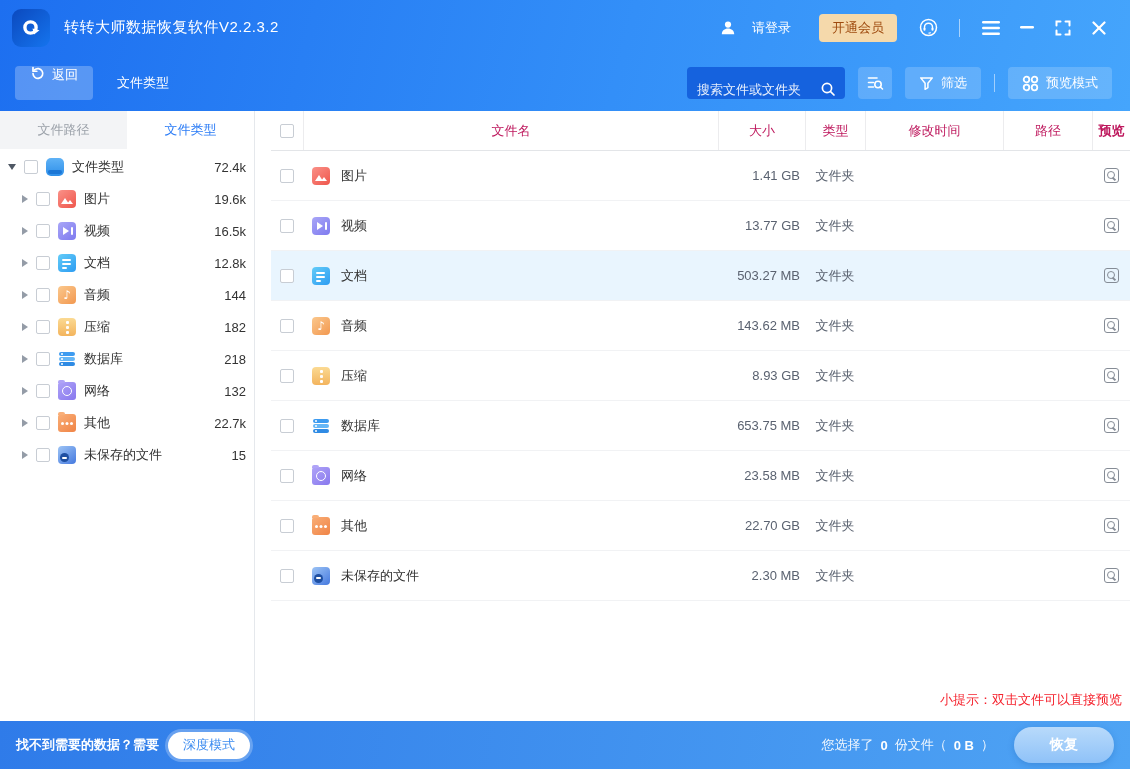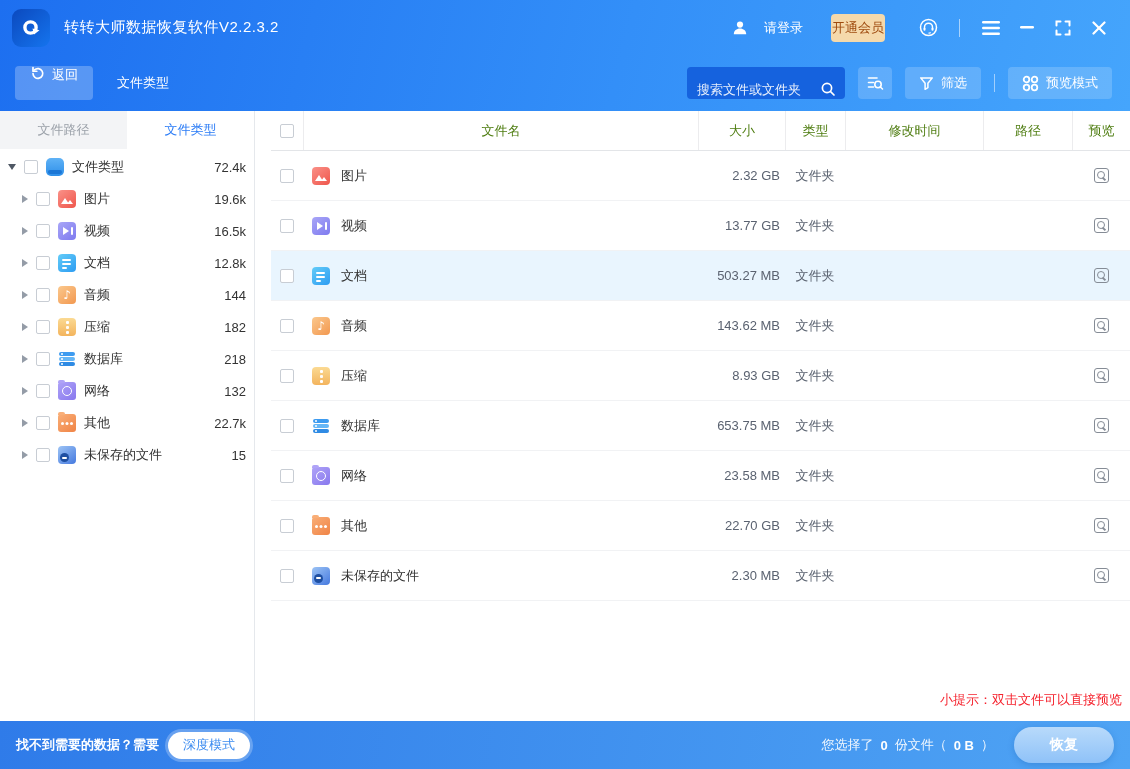--- a/index.html
+++ b/index.html
@@ -7,21 +7,21 @@
   body { font-family:"Liberation Sans","DejaVu Sans",sans-serif; font-size:13px; color:#333; }
   .window { width:1130px; height:769px; display:flex; flex-direction:column; overflow:hidden; background:#fff; position:relative; }
 
   
   .topbar { height:111px; background:linear-gradient(105deg,#1D6FF0 0%,#338FF8 55%,#45A5FC 100%); flex:0 0 auto; display:flex; flex-direction:column; }
   .titlebar { height:55px; display:flex; align-items:center; padding:0 18px 0 12px; gap:10px; }
   .logo { width:38px; height:38px; border-radius:9px; background:linear-gradient(135deg,#0B49BE,#1574EE); display:flex; align-items:center; justify-content:center; flex:0 0 auto; }
   .app-title { color:#fff; font-size:15px; font-weight:500; margin-left:4px; letter-spacing:.5px; }
   .tb-spacer { flex:1; }
   .login { display:flex; align-items:center; gap:15px; color:#fff; font-size:13px; margin-right:18px; cursor:pointer; }
-  .vip-btn { background:#F5D9AB; color:#9E4A0E; font-size:13px; padding:5px 1px; border-radius:4px; border:none; cursor:pointer; margin-right:20px; font-weight:500; }
+  .vip-btn { background:#F5D9AB; color:#9E4A0E; font-size:13px; padding:5px 13px; border-radius:4px; border:none; cursor:pointer; margin-right:8px; font-weight:500; }
   .tb-ic { display:flex; align-items:center; justify-content:center; width:26px; height:26px; cursor:pointer; }
   .tb-div { width:1px; height:18px; background:rgba(255,255,255,.55); margin:0 8px; }
 
   
   .toolbar { height:56px; display:flex; align-items:center; padding:0 18px 0 15px; gap:0; }
   .back-btn { display:flex; align-items:flex-start; gap:7px; background:rgba(255,255,255,.25); border:none; color:#fff; font-size:13px; height:34px; padding:0 15px; border-radius:4px; cursor:pointer; }
   .crumb { color:#fff; font-size:13px; margin-left:24px; }
   .search-box { margin-left:auto; width:158px; height:32px; background:#1562DE; border-radius:4px; display:flex; align-items:center; padding:12px 9px 0 10px; }
   .search-box input { flex:1; min-width:0; background:transparent; border:none; outline:none; color:#fff; font-size:13px; font-family:inherit; }
   .search-box input::placeholder { color:rgba(255,255,255,.9); }
@@ -72,30 +72,30 @@
   .fi-other { background:linear-gradient(140deg,#F9AE77,#F08446); border-radius:3px; }
   .fi-other::before { content:""; position:absolute; top:-2px; left:0; width:7px; height:3px; background:#F9AE77; border-radius:2px 2px 0 0; }
   .fi-other::after { content:""; position:absolute; left:3px; top:8px; width:3px; height:3px; background:#fff; border-radius:50%; box-shadow:4.5px 0 0 #fff,9px 0 0 #fff; }
   .fi-unsaved { background:linear-gradient(140deg,#9DC4F5,#4579DF); }
   .fi-unsaved::before { content:""; position:absolute; left:2px; bottom:2px; width:9px; height:9px; background:#1E4FA2; border-radius:50%; }
   .fi-unsaved::after { content:""; position:absolute; left:4px; bottom:5.5px; width:5px; height:2px; background:#fff; border-radius:1px; }
 
   
   .main { flex:1; min-width:0; display:flex; flex-direction:column; position:relative; background:#fff; }
   .thead { height:40px; flex:0 0 auto; display:flex; border-bottom:1px solid #E3E5E8; align-items:stretch; }
-  .thead > div { display:flex; align-items:center; justify-content:center; color:#4d7c0f; border-left:1px solid #ECECEE; }
+  .thead > div { display:flex; align-items:center; justify-content:center; color:#be185d; border-left:1px solid #ECECEE; }
   .thead > .c-check { border-left:none; }
   .c-check { width:32px; flex:0 0 auto; display:flex; align-items:center; justify-content:center; }
   .c-name { flex:1; min-width:0; }
   .thead .c-name { justify-content:center; }
   .c-size { width:87px; flex:0 0 auto; }
   .c-type { width:60px; flex:0 0 auto; }
   .c-time { width:138px; flex:0 0 auto; }
   .c-path { width:89px; flex:0 0 auto; }
-  .c-prev { width:58px; flex:0 0 auto; }
+  .c-prev { width:38px; flex:0 0 auto;font-weight:bold; }
   .row { height:50px; flex:0 0 auto; display:flex; align-items:center; border-bottom:1px solid #F1F2F4; cursor:default; }
   .row.hl { background:#E9F5FE; }
   .row .c-name { display:flex; align-items:center; gap:11px; padding-left:9px; color:#333; }
   .row .c-size { text-align:right; padding-right:5px; color:#5A6270; }
   .row .c-type { text-align:center; color:#5A6270; }
   .row .c-prev { display:flex; align-items:center; justify-content:center; }
   .preview-ic { width:15px; height:15px; border:1.5px solid #858C96; border-radius:3px; position:relative; cursor:pointer; }
   .preview-ic::after { content:""; position:absolute; top:2px; left:2.5px; width:6px; height:6px; border:1.5px solid #858C96; border-radius:50%; }
   .preview-ic::before { content:""; position:absolute; bottom:1px; right:3px; width:2px; height:4px; background:#858C96; transform:rotate(-45deg); }
   .tip { position:absolute; right:8px; bottom:12px; color:#F5222D; font-size:13px; }
@@ -321,21 +321,21 @@
       </div>
 
       <div class="row" data-interactable="true">
         <div class="c-check">
             <span class="cb" data-interactable="true"></span>
           </div>
         <div class="c-name">
             <span class="fi fi-image" data-interactable="false"></span>
             <span data-interactable="false">图片</span>
           </div>
-        <div class="c-size" data-interactable="false">2.32 GB</div>
+        <div class="c-size" data-interactable="false">1.41 GB</div>
         <div class="c-type" data-interactable="false">文件夹</div>
         <div class="c-time" data-interactable="false"></div>
         <div class="c-path" data-interactable="false"></div>
         <div class="c-prev">
             <span class="preview-ic" data-interactable="true"></span>
           </div>
       </div>
       <div class="row" data-interactable="true">
         <div class="c-check">
             <span class="cb" data-interactable="true"></span>

